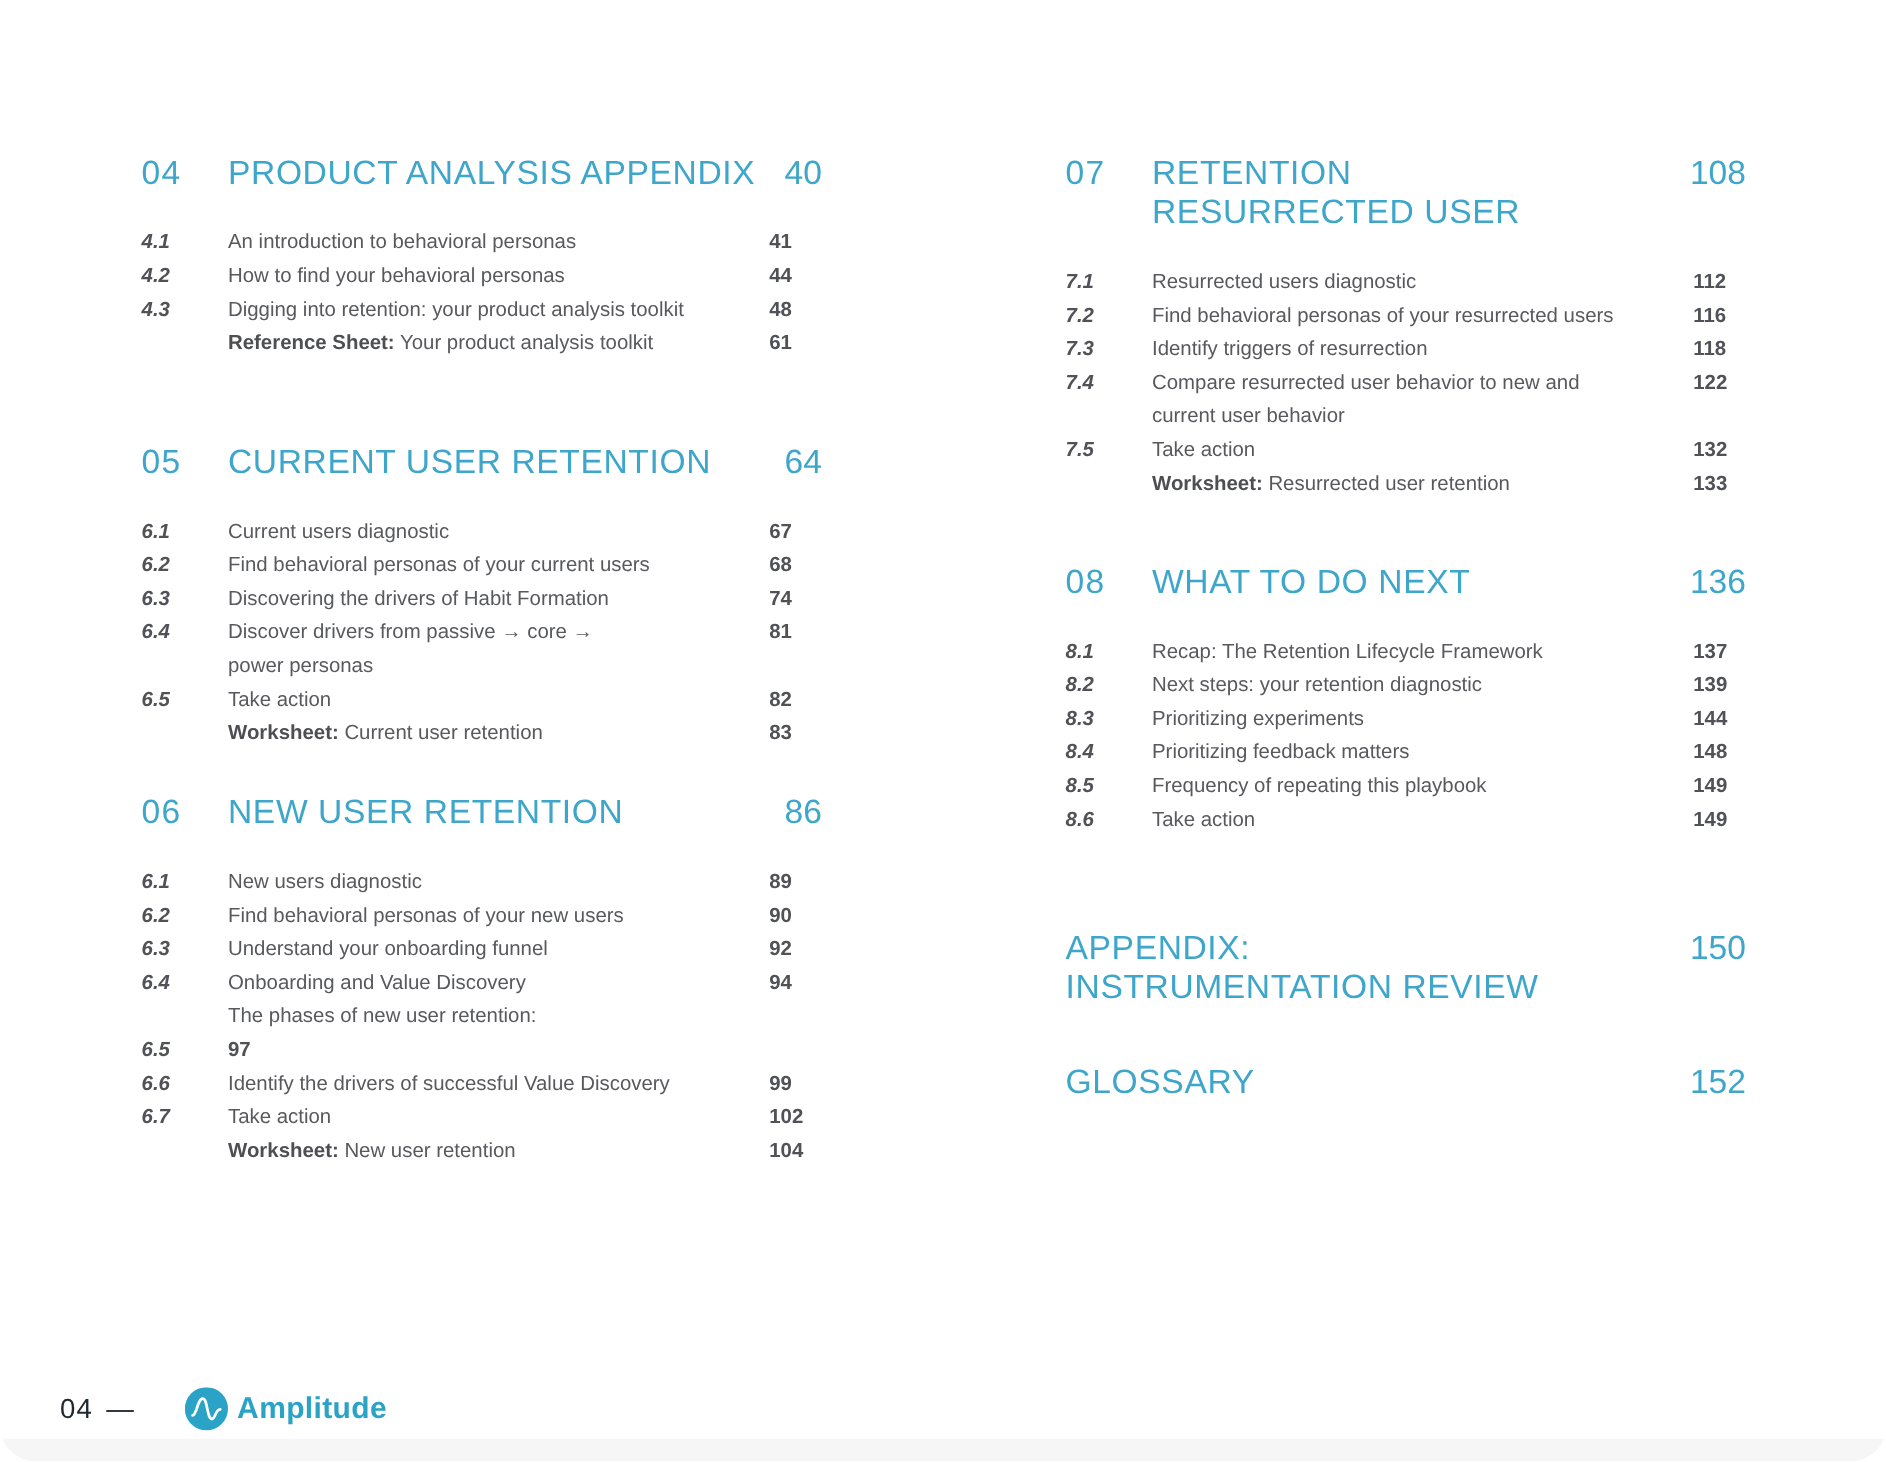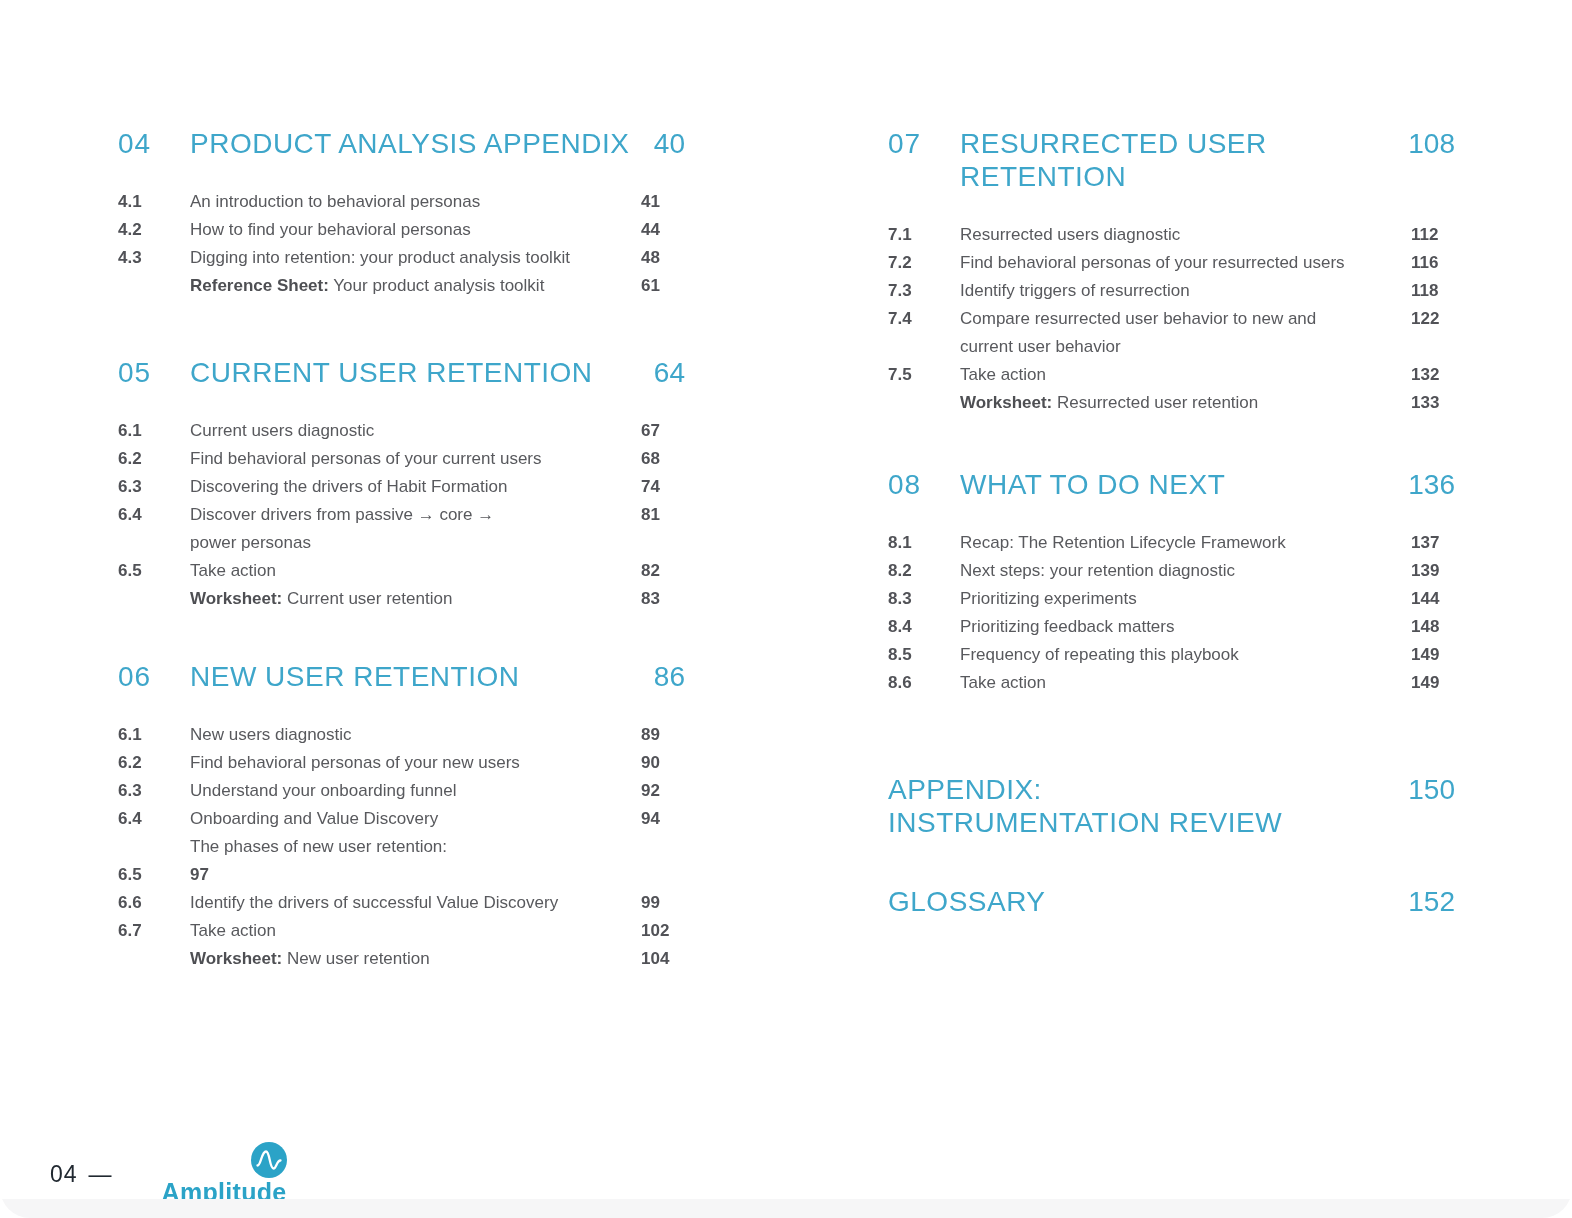--- a/index.html
+++ b/index.html
@@ -25,33 +25,33 @@
   }
   .sec-num{width:72px;font-size:28px;line-height:33px;letter-spacing:1px;}
   .sec-title{flex:1;font-size:28px;line-height:33px;letter-spacing:.5px;}
   .sec-page{min-width:50px;text-align:right;font-size:28px;line-height:33px;}
 
   .entry-row{
     display:flex;align-items:flex-start;
     font-size:17px;line-height:28px;
     white-space:nowrap;
   }
-  .entry-num{width:72px;font-weight:600;color:var(--numbers,#515257);}
+  .entry-num{width:72px;font-weight:600;color:var(--numbers,#515257);font-style:italic;}
   .entry-text{flex:1;color:var(--body-text,#58595D);}
   .entry-text .line{line-height:28px;}
   .entry-text b{font-weight:700;color:#4E4F53;}
   .entry-page{min-width:44px;text-align:left;font-weight:600;color:var(--numbers,#515257);}
 
   .footer{
     position:absolute;left:50px;top:1155px;
     display:flex;align-items:center;height:38px;
   }
   .footer-page{font-size:23px;color:var(--footer-text,#202830);letter-spacing:1px;}
   .footer-dash{font-size:23px;color:var(--footer-text,#202830);margin-left:11px;}
-  .logo{display:flex;align-items:flex-end;margin-left:42px;flex-direction:column;}
+  .logo{display:flex;align-items:center;margin-left:42px;}
   .logo svg{width:36px;height:36px;display:block;}
   .wordmark{margin-left:8px;font-size:25px;font-weight:700;color:var(--logo-teal,#2BA3C7);letter-spacing:.3px;}
 
   .bottom-strip{
     position:absolute;left:0;right:0;bottom:0;height:19px;
     background:var(--bottom-strip,#F6F6F7);
   }
 </style>
 </head>
 <body>
@@ -91,21 +91,21 @@
           </div>
           <div class="entry-row">
             <div class="entry-num"></div>
             <div class="entry-text">
               <div class="line"><b class="entry-prefix">Reference Sheet:</b> Your product analysis toolkit</div>
             </div>
             <div class="entry-page">61</div>
           </div>
         </div>
       </div>
-      <div class="toc-section" style="top: 356px;">
+      <div class="toc-section" style="top: 368px;">
         <div class="sec-header">
           <div class="sec-num">05</div>
           <div class="sec-title">
             <div class="title-line">CURRENT USER RETENTION</div>
           </div>
           <div class="sec-page">64</div>
         </div>
         <div class="sec-entries">
           <div class="entry-row">
             <div class="entry-num">6.1</div>
@@ -216,22 +216,22 @@
             <div class="entry-page">104</div>
           </div>
         </div>
       </div>
     </div>
   <div class="col col-right">
       <div class="toc-section" style="top: 127px;">
         <div class="sec-header">
           <div class="sec-num">07</div>
           <div class="sec-title">
+            <div class="title-line">RETENTION</div>
             <div class="title-line">RESURRECTED USER</div>
-            <div class="title-line">RETENTION</div>
           </div>
           <div class="sec-page">108</div>
         </div>
         <div class="sec-entries">
           <div class="entry-row">
             <div class="entry-num">7.1</div>
             <div class="entry-text">
               <div class="line">Resurrected users diagnostic</div>
             </div>
             <div class="entry-page">112</div>

